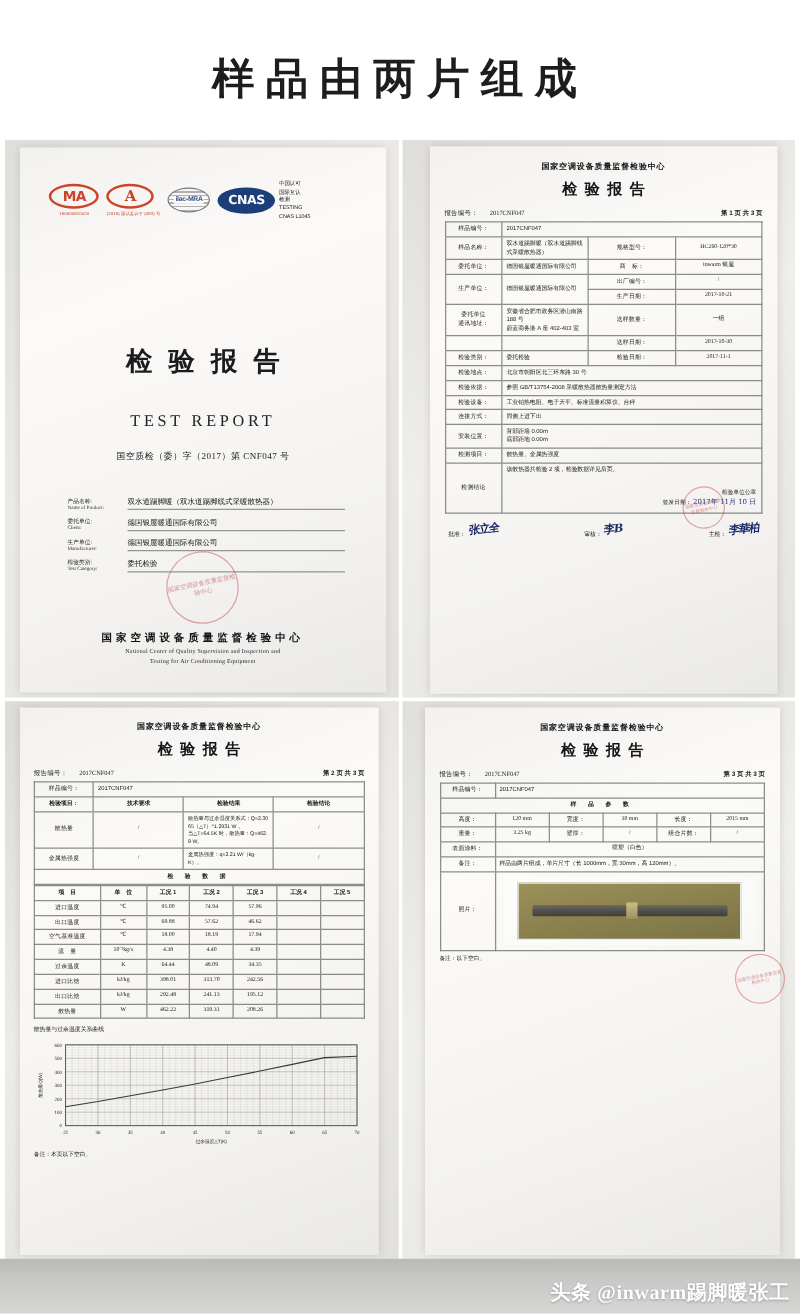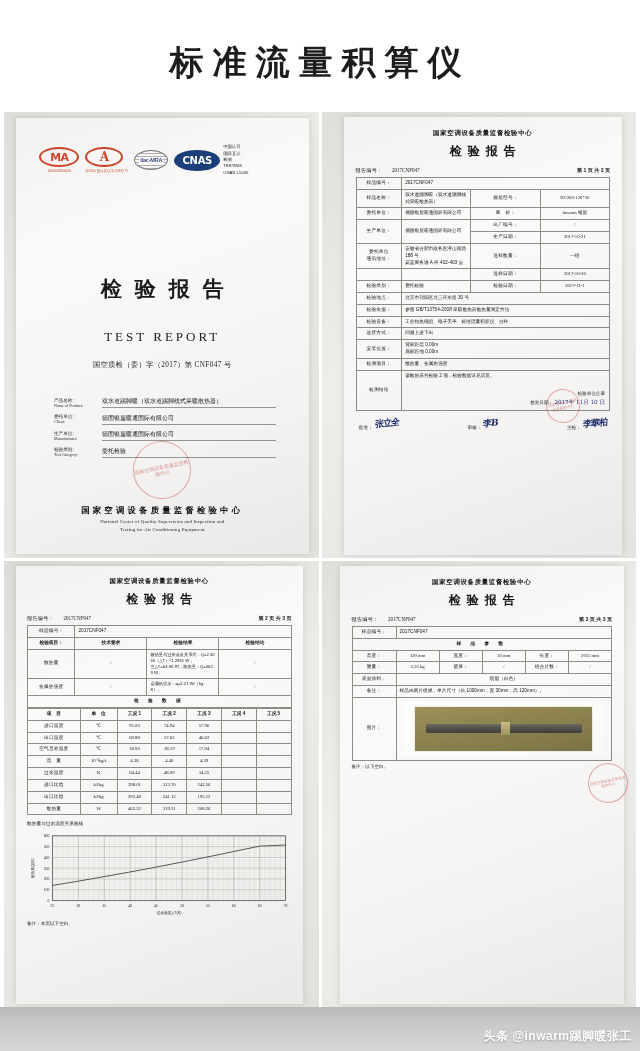--- a/index.html
+++ b/index.html
@@ -170,33 +170,33 @@
     position:relative;
   }
   .product::before{
     content:""; position:absolute; left:48%; top:-2px; width:9px; height:13px;
     background: linear-gradient(180deg,#cbbf86,#9e9462); border-radius:1px;
   }
 
   
   .watermark{
     position:absolute; right:8px; bottom:6px;
-    font-size:12px; font-weight:700; color:#fdfdfd;
+    font-size:16px; font-weight:700; color:#fdfdfd;
     letter-spacing:.5px; text-shadow:0 1px 2px rgba(0,0,0,.25);
-    font-family:Liberation Sans, sans-serif;
+    font-family:Liberation Serif, serif;
   }
   .wm-strip{
     position:absolute; left:0; right:0; bottom:0; height:44px;
     background: linear-gradient(180deg,#b9b9b7 0%,#c9c9c7 40%,#d6d6d4 100%);
   }
 </style>
 </head>
 <body>
 
-<div class="page-title">标准流量积算仪</div>
+<div class="page-title">样品由两片组成</div>
 
 <div class="grid">
 
   <div class="shot" id="shot1">
     <div class="bg-grad"></div>
     <div class="paper" id="p1">
 
       <div class="logo-row">
         <div class="logo">
           <div class="cma-oval">MA</div>

